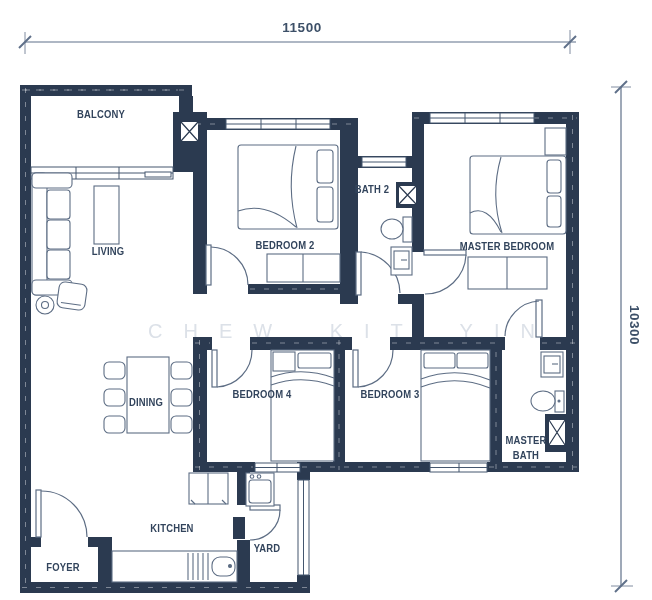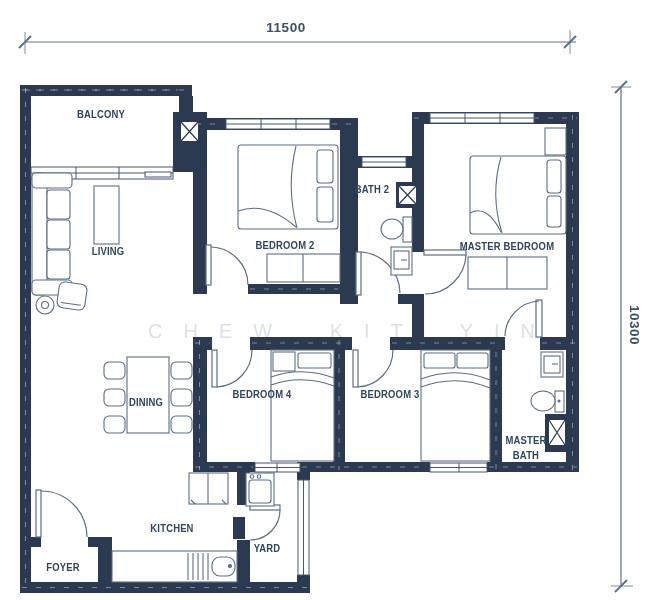--- a/index.html
+++ b/index.html
@@ -324,16 +324,16 @@
   <div class="room-label" style="left:262px;top:394px;">BEDROOM 4</div>
   <div class="room-label" style="left:390px;top:394px;">BEDROOM 3</div>
   <div class="room-label two-line" style="left:526px;top:448px;">
     <div>MASTER</div>
     <div>BATH</div>
   </div>
   <div class="room-label" style="left:172px;top:528px;">KITCHEN</div>
   <div class="room-label" style="left:267px;top:548px;">YARD</div>
   <div class="room-label" style="left:63px;top:567px;">FOYER</div>
 
-  <div class="dim-label" style="left:286px;top:27px;">11500</div>
+  <div class="dim-label" style="left:302px;top:27px;">11500</div>
   <div class="dim-label vert" style="left:634px;top:325px;">10300</div>
 
 </div>
 
 </body></html>

